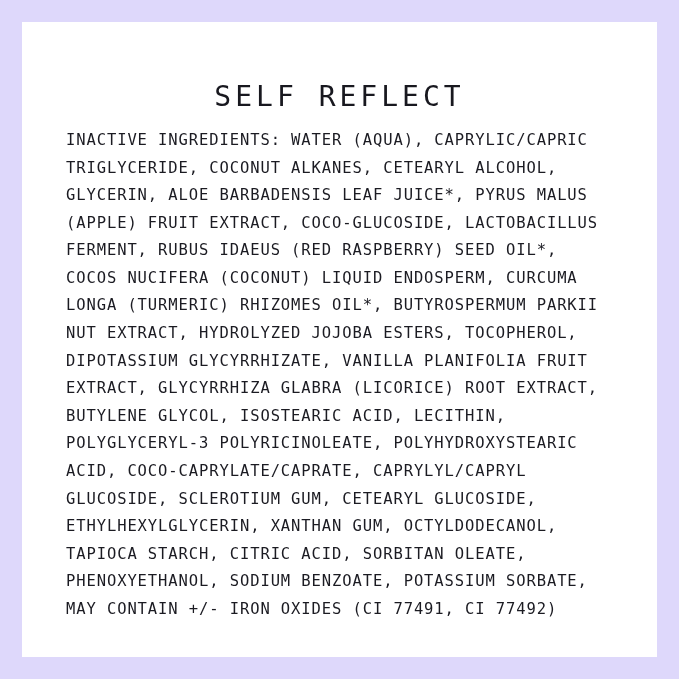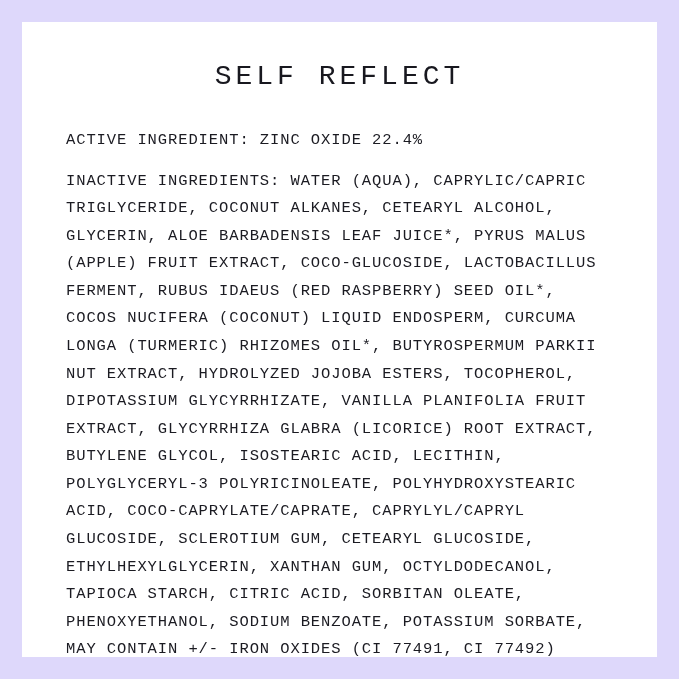--- a/index.html
+++ b/index.html
@@ -14,22 +14,21 @@
     overflow: hidden;
   }
   .page {
     position: absolute;
     left: 22px;
     top: 22px;
     width: 635px;
     height: 635px;
     background: #ffffff;
     box-sizing: border-box;
-    padding: 21px 44px 0 44px;
-    font-family: Liberation Mono, monospace;
+    padding: 40px 44px 0 44px;
   }
   .title {
     text-align: center;
     font-size: 28px;
     letter-spacing: 4px;
     color: #18181f;
     margin: 18px 0 0 0;
     font-weight: 400;
   }
   .active-line {
@@ -46,15 +45,14 @@
     color: #1b1b22;
     line-height: 1.78;
     text-align: left;
   }
 </style>
 </head>
 <body>
 
 <div class="page">
   <h1 class="title">SELF REFLECT</h1>
-  <p class="active-line">ACTIVE INGREDIENT: ZINC OXIDE 22.4%</p>
   <p class="inactive-block">INACTIVE INGREDIENTS: WATER (AQUA), CAPRYLIC/CAPRIC TRIGLYCERIDE, COCONUT ALKANES, CETEARYL ALCOHOL, GLYCERIN, ALOE BARBADENSIS LEAF JUICE*, PYRUS MALUS (APPLE) FRUIT EXTRACT, COCO-GLUCOSIDE, LACTOBACILLUS FERMENT, RUBUS IDAEUS (RED RASPBERRY) SEED OIL*, COCOS NUCIFERA (COCONUT) LIQUID ENDOSPERM, CURCUMA LONGA (TURMERIC) RHIZOMES OIL*, BUTYROSPERMUM PARKII NUT EXTRACT, HYDROLYZED JOJOBA ESTERS, TOCOPHEROL, DIPOTASSIUM GLYCYRRHIZATE, VANILLA PLANIFOLIA FRUIT EXTRACT, GLYCYRRHIZA GLABRA (LICORICE) ROOT EXTRACT, BUTYLENE GLYCOL, ISOSTEARIC ACID, LECITHIN, POLYGLYCERYL-3 POLYRICINOLEATE, POLYHYDROXYSTEARIC ACID, COCO-CAPRYLATE/CAPRATE, CAPRYLYL/CAPRYL GLUCOSIDE, SCLEROTIUM GUM, CETEARYL GLUCOSIDE, ETHYLHEXYLGLYCERIN, XANTHAN GUM, OCTYLDODECANOL, TAPIOCA STARCH, CITRIC ACID, SORBITAN OLEATE, PHENOXYETHANOL, SODIUM BENZOATE, POTASSIUM SORBATE, MAY CONTAIN +/- IRON OXIDES (CI 77491, CI 77492)</p>
 </div>
 
 </body></html>

